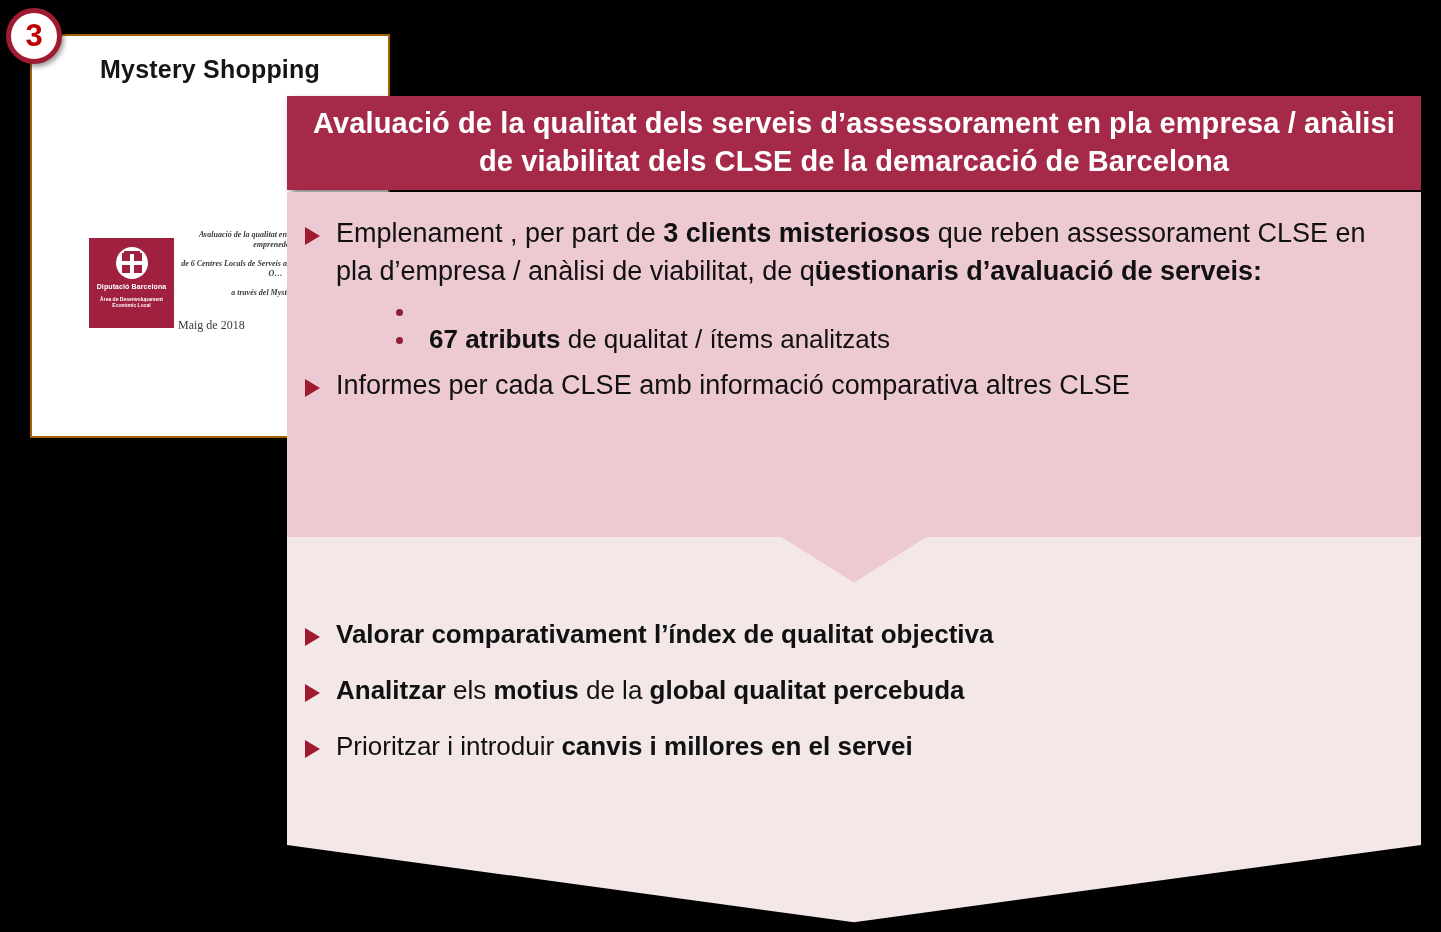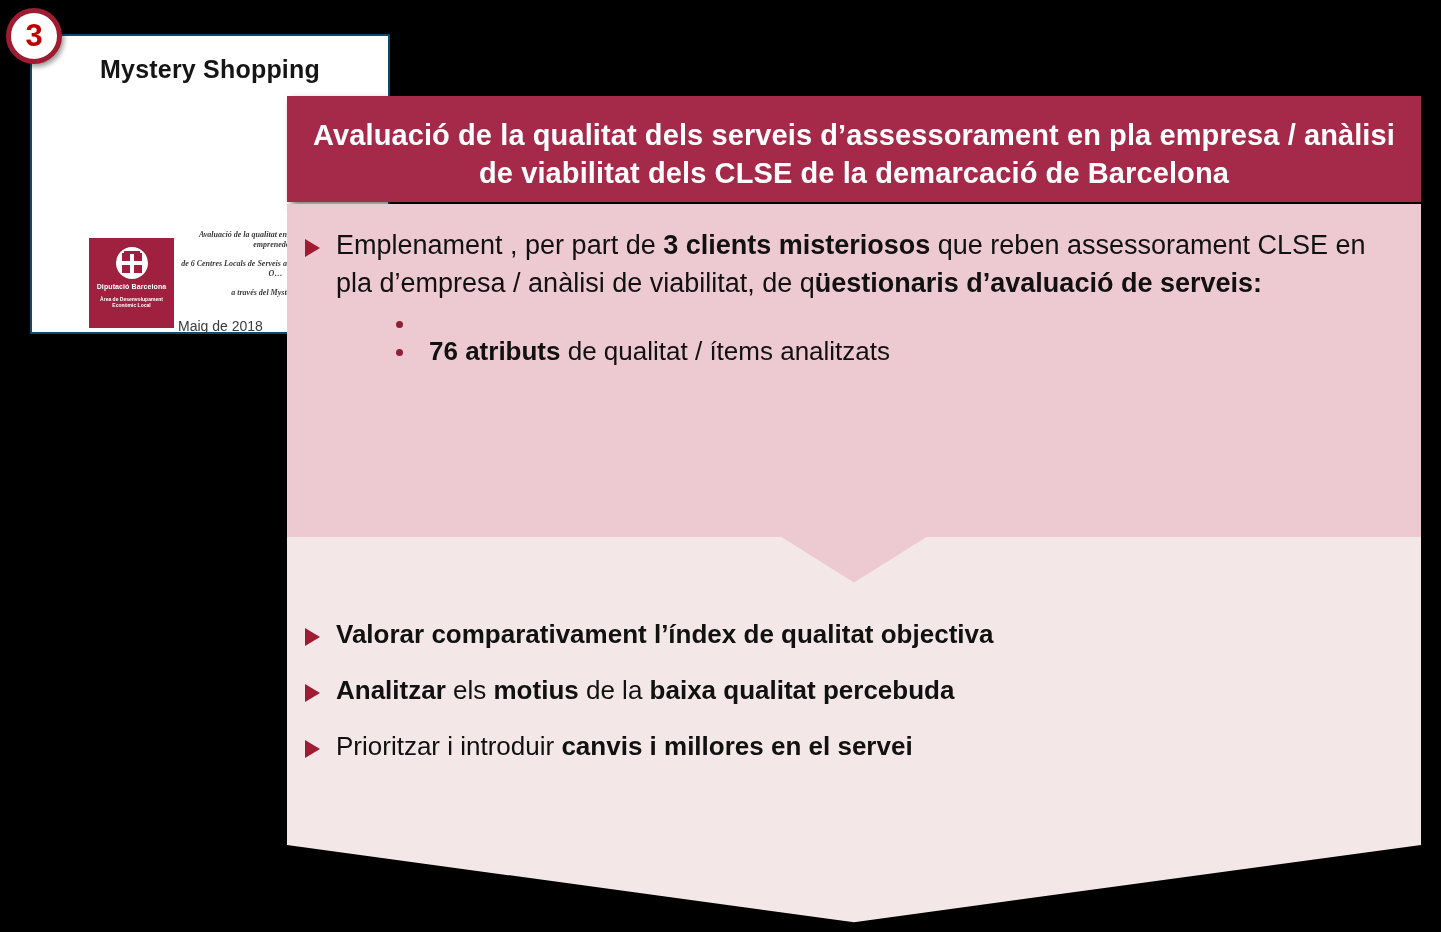--- a/index.html
+++ b/index.html
@@ -22,23 +22,23 @@
     inset: 0;
     background: #000000;
   }
 
   
   .doc-card {
     position: absolute;
     left: 30px;
     top: 34px;
     width: 360px;
-    height: 300px;
+    height: 404px;
     background: #ffffff;
-    border: 2px solid #0c4a6e;
+    border: 2px solid #a16207;
     box-sizing: border-box;
     box-shadow: 3px 3px 6px rgba(0,0,0,0.45);
     z-index: 5;
   }
   .doc-card-title {
     position: absolute;
     top: 19px;
     left: 0;
     width: 100%;
     text-align: center;
@@ -111,22 +111,22 @@
     font-weight: bold;
     font-size: 8px;
     line-height: 10px;
     color: #3a3a3a;
     margin-bottom: 9px;
   }
   .thumb-date {
     position: absolute;
     left: 120px;
     top: 122px;
-    font-family: Liberation Sans, sans-serif;
-    font-size: 14px;
+    font-family: Liberation Serif, serif;
+    font-size: 12px;
     color: #3a3a3a;
   }
 
   
   .step-badge {
     position: absolute;
     left: 6px;
     top: 8px;
     width: 56px;
     height: 56px;
@@ -155,21 +155,21 @@
 
   .banner {
     position: relative;
     width: 1134px;
     min-height: 94px;
     background: #A52A4A;
     box-shadow: 4px 4px 7px rgba(0,0,0,0.5);
     display: flex;
     align-items: center;
     justify-content: flex-end;
-    padding: 20px 14px 10px;
+    padding: 8px 14px 10px;
     box-sizing: border-box;
   }
   .banner-text {
     color: #ffffff;
     font-size: 29px;
     font-weight: bold;
     line-height: 38px;
     text-align: center;
     letter-spacing: 0.1px;
   }
@@ -298,41 +298,47 @@
           <li class="bullet">
             <span class="tri"></span>
             <div style="flex: 1 1 auto;">
               <div class="btext"><span>Emplenament , per part de </span><b>3 clients misteriosos</b><span> que reben assessorament CLSE en pla d’empresa / anàlisi de viabilitat, de q</span><b>üestionaris d’avaluació de serveis:</b></div>
               <ul class="subs">
                 <li class="sub">
                   <span class="dot"></span>
                 </li>
                 <li class="sub">
                   <span class="dot"></span>
-                  <div class="stext"><b>76 atributs</b><span> de qualitat / ítems analitzats</span></div>
+                  <div class="stext"><b>67 atributs</b><span> de qualitat / ítems analitzats</span></div>
                 </li>
               </ul>
+            </div>
+          </li>
+          <li class="bullet">
+            <span class="tri"></span>
+            <div style="flex: 1 1 auto;">
+              <div class="btext"><span>Informes per cada CLSE amb informació comparativa altres CLSE</span></div>
             </div>
           </li>
         </ul>
     </div>
   </div>
 
   <div class="chev-bottom">
     <ul class="bullets bottom-list" id="lower-list">
         <li class="bullet">
           <span class="tri"></span>
           <div style="flex: 1 1 auto;">
             <div class="btext"><b>Valorar comparativament l’índex de qualitat objectiva</b></div>
           </div>
         </li>
         <li class="bullet">
           <span class="tri"></span>
           <div style="flex: 1 1 auto;">
-            <div class="btext"><b>Analitzar</b><span> els </span><b>motius</b><span> de la </span><b>baixa qualitat percebuda</b></div>
+            <div class="btext"><b>Analitzar</b><span> els </span><b>motius</b><span> de la </span><b>global qualitat percebuda</b></div>
           </div>
         </li>
         <li class="bullet">
           <span class="tri"></span>
           <div style="flex: 1 1 auto;">
             <div class="btext"><span>Prioritzar i introduir  </span><b>canvis i millores en el servei</b></div>
           </div>
         </li>
       </ul>
   </div>

